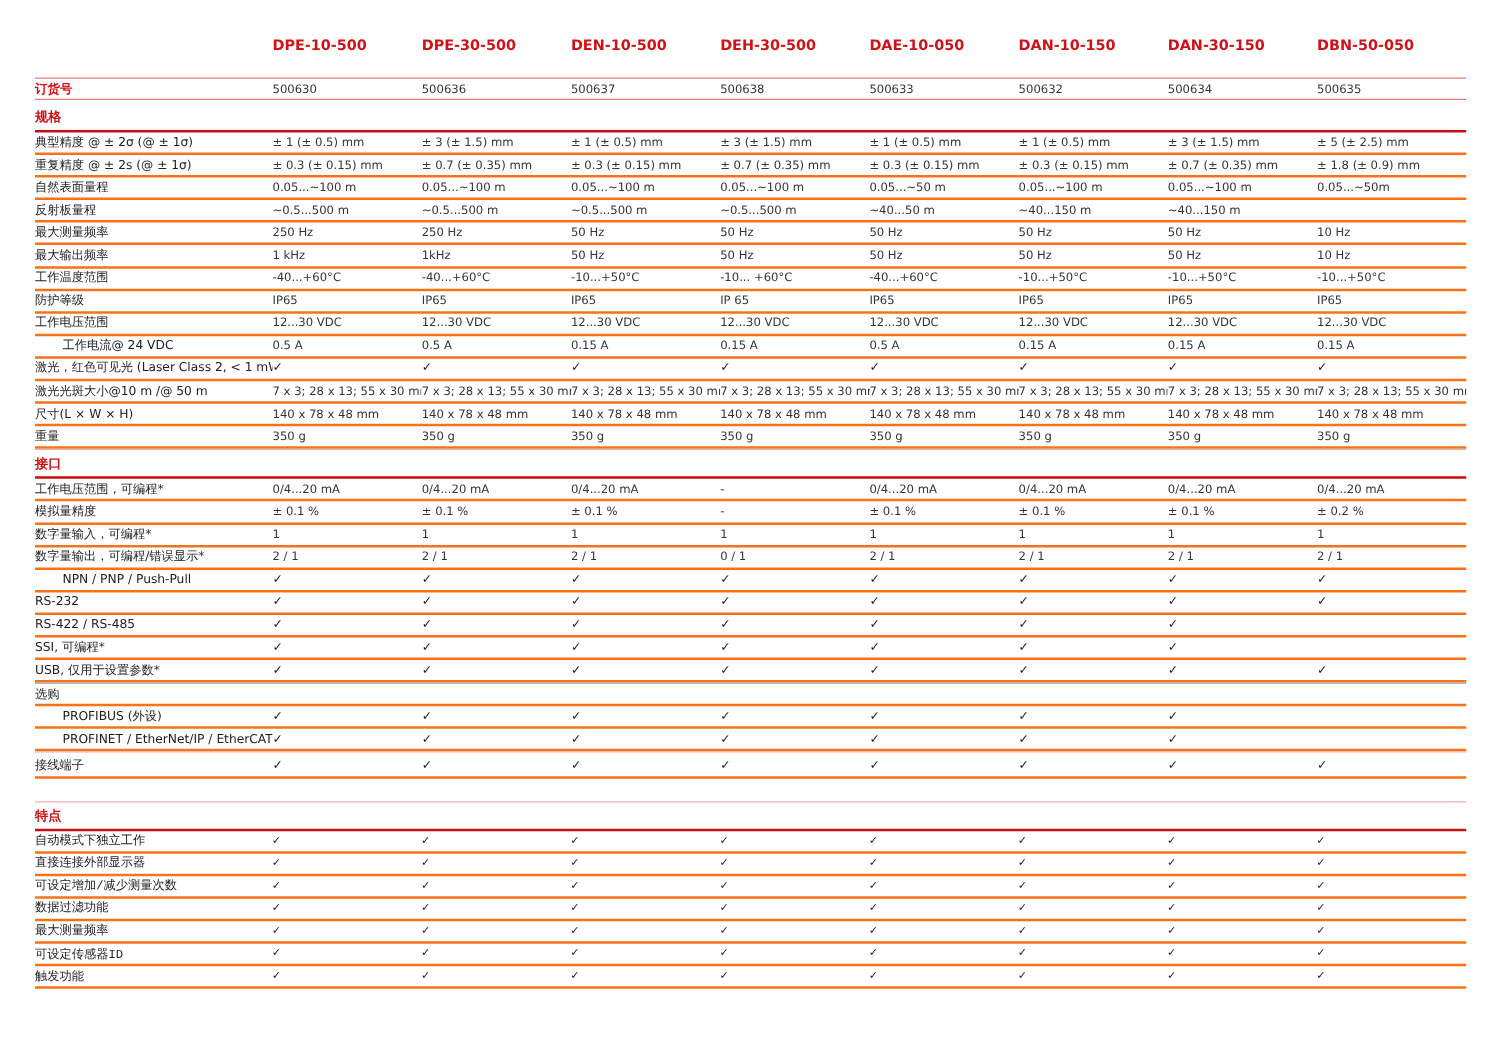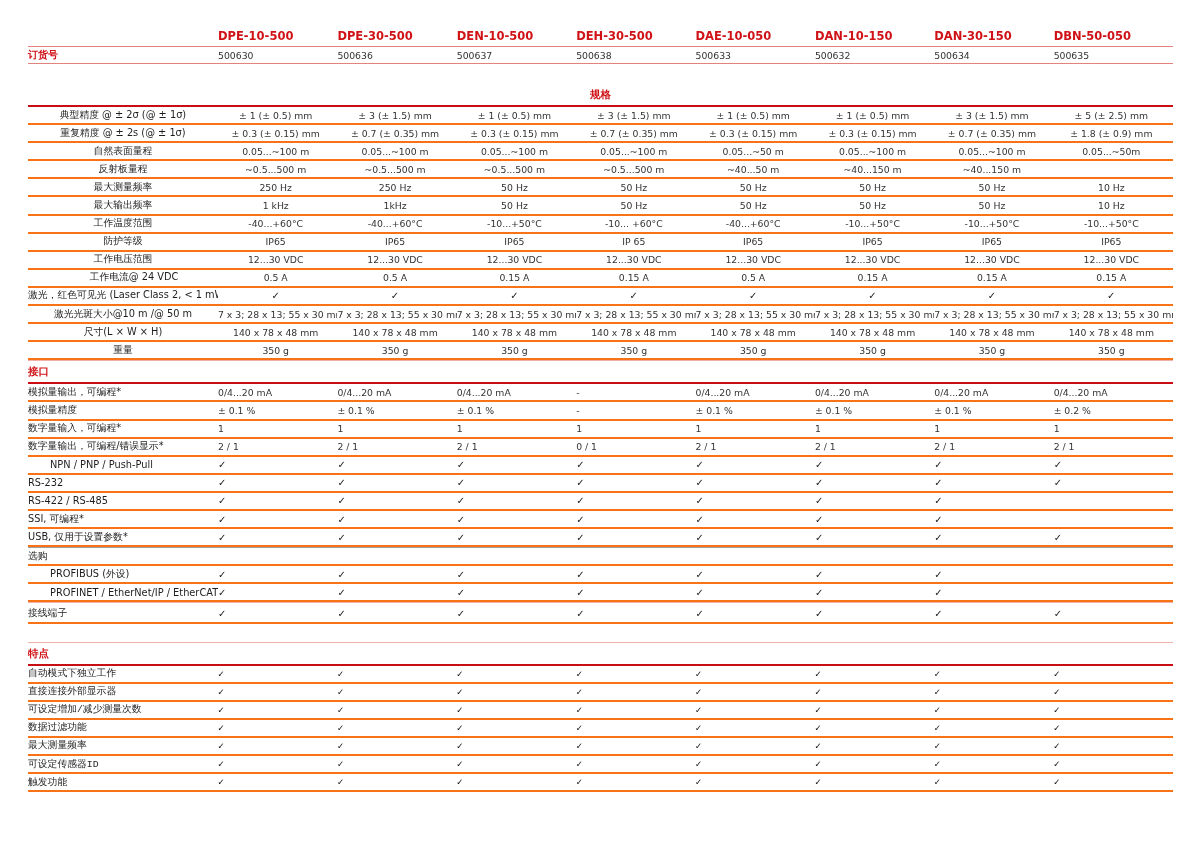--- a/index.html
+++ b/index.html
@@ -8,32 +8,32 @@
     font-family:"DejaVu Sans","Liberation Sans",sans-serif;
     -webkit-font-smoothing:antialiased;
   }
   #sheet{position:relative;width:1145px;margin:29px 0 0 28px;}
   .grid-row{
     display:grid;
     grid-template-columns:190px repeat(8,1fr);
     align-items:center;
   }
   
-  .models-row{border-bottom:1px solid #e4827c;padding-bottom:3px;}
+  .models-row{border-bottom:1px solid #e4827c;padding-bottom:19px;}
   .model-name{
     color:#d01217;font-weight:bold;font-size:11.5px;letter-spacing:0;
     white-space:nowrap;
   }
   
   .order-row{border-bottom:1px solid #e4827c;height:16px;}
   .order-label{color:#d01217;font-weight:bold;font-size:10px;}
   .order-value{color:#d0312f;font-size:9.5px;}
   
   .section{border-top:1px solid #f0b1ab;padding-top:2px;}
-  .section.first{margin-top:20px;border-top:none;text-align:center;}
+  .section.first{margin-top:3px;border-top:none;}
   .section.gap-lg{margin-top:18px;font-family:Liberation Mono, monospace;}
   .section-title{
     color:#d01217;font-weight:bold;font-size:10.5px;
     padding:2px 0 3px 0;border-bottom:2px solid #ca0d12;
   }
   
   .data-row{height:16.1px;border-bottom:2px solid #f97316;}
   .data-row.subheader-row{border-top:1px solid #9f9f9f;}
   .row-label{
     color:#1d1d1d;font-size:9.8px;white-space:nowrap;overflow:hidden;
@@ -241,21 +241,21 @@
         <div class="cell">350 g</div>
         <div class="cell">350 g</div>
         <div class="cell">350 g</div>
         <div class="cell">350 g</div>
         <div class="cell">350 g</div>
       </div>
     </div>
     <div class="section">
       <div class="section-title">接口</div>
       <div class="grid-row data-row">
-        <div class="row-label">模拟量输出，可编程*</div>
+        <div class="row-label">工作电压范围，可编程*</div>
         <div class="cell">0/4...20 mA</div>
         <div class="cell">0/4...20 mA</div>
         <div class="cell">0/4...20 mA</div>
         <div class="cell">-</div>
         <div class="cell">0/4...20 mA</div>
         <div class="cell">0/4...20 mA</div>
         <div class="cell">0/4...20 mA</div>
         <div class="cell">0/4...20 mA</div>
       </div>
       <div class="grid-row data-row">

